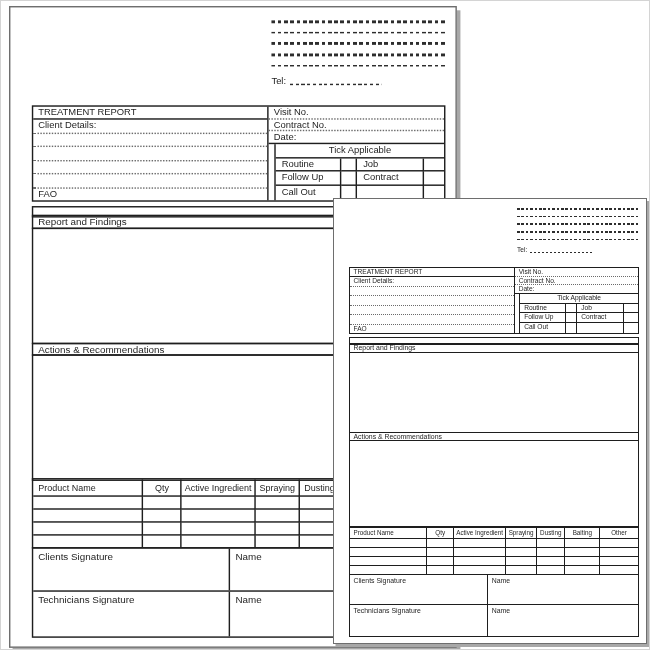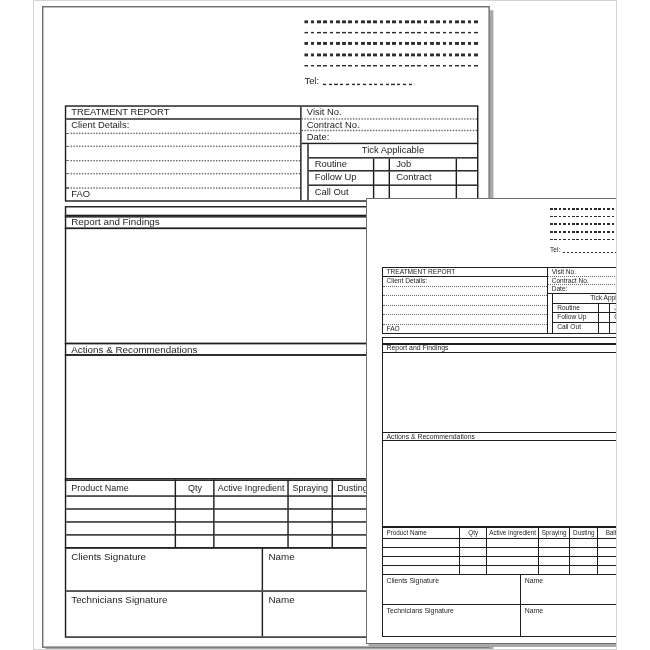--- a/index.html
+++ b/index.html
@@ -1,17 +1,17 @@
 <!DOCTYPE html>
 <html style="--ink: #1e1e1e; --edge: #6e6e6e; --shadow: #a8a8a8;"><head>
 <meta charset="utf-8">
 <style>
   html,body { margin:0; padding:0; background:#ffffff; }
   .canvas {
-    position:relative; width:584px; height:650px; margin:0 auto;
+    position:relative; width:650px; height:650px; margin:0 auto;
     background:#ffffff; overflow:hidden;
     border:1px solid #d4d4d4; box-sizing:border-box;
     font-family:"Liberation Sans", sans-serif;
   }
   :root { --ink:#1e1e1e; --dot:#6b6b6b; --edge:#6e6e6e; --shadow:#a8a8a8; }
 
   
   .sheet {
     position:absolute; width:312px; height:444px; background:#ffffff;
     border:1px solid var(--edge);

